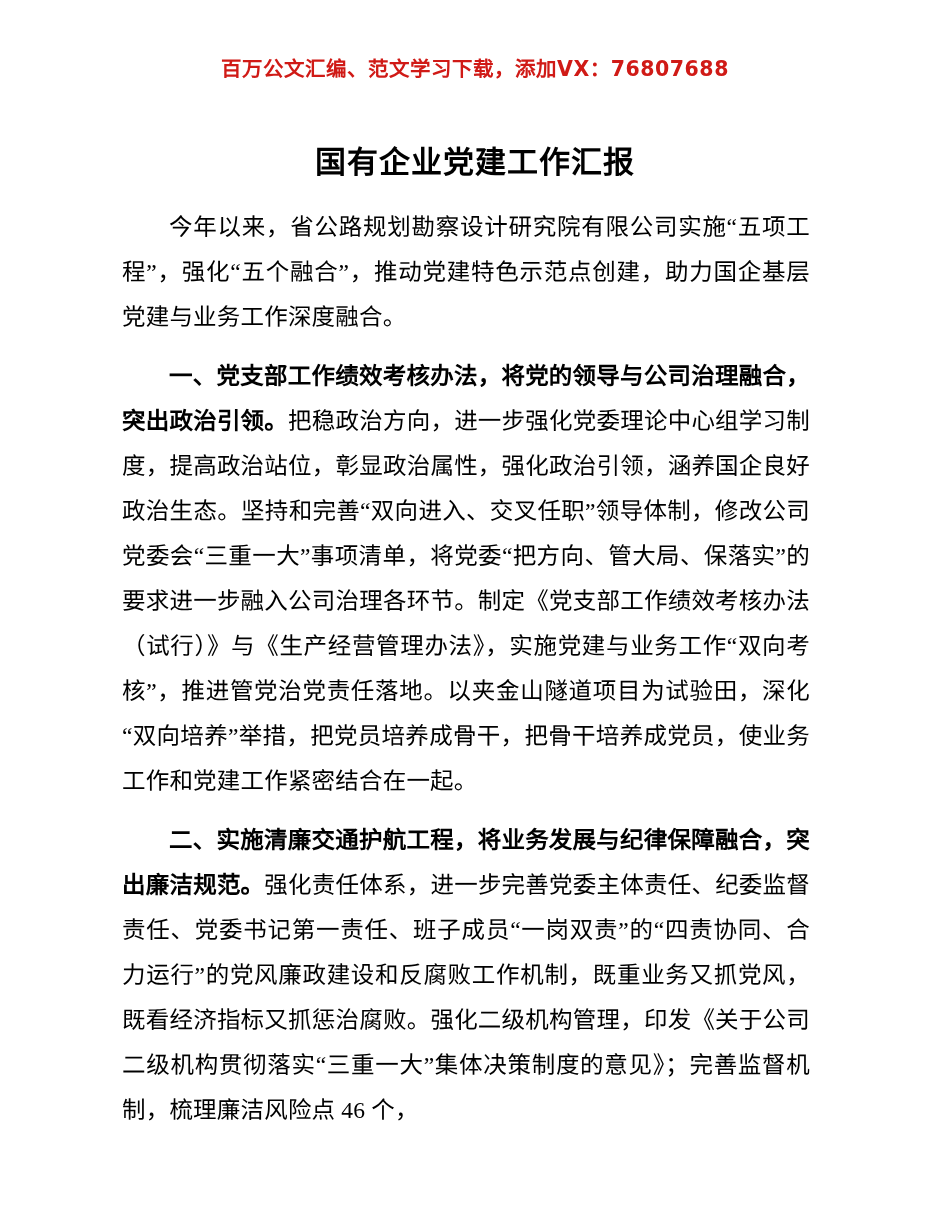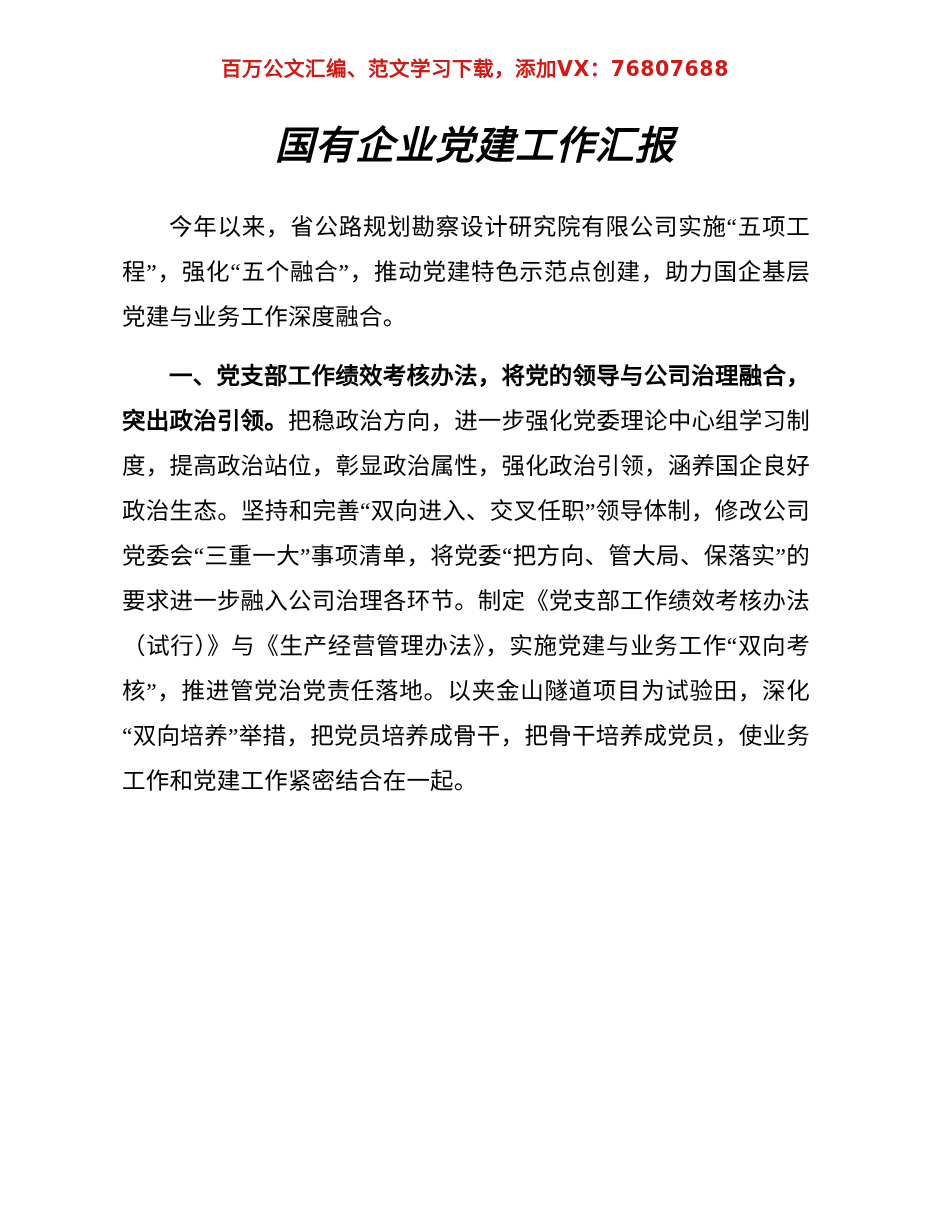--- a/index.html
+++ b/index.html
@@ -30,29 +30,28 @@
     text-align: center;
     color: #d01a16;
     font-family: "DejaVu Sans", "Liberation Sans", sans-serif;
     font-size: 20.5px;
     font-weight: 700;
     letter-spacing: 0.5px;
     white-space: nowrap;
   }
   .doc-title {
     position: absolute;
-    top: 88px;
+    top: 116px;
     left: 0;
     width: 950px;
     text-align: center;
     font-family: "DejaVu Sans", "Liberation Sans", sans-serif;
-    font-size: 39px;
+    font-size: 31px;
     font-weight: 700;
     letter-spacing: 1px;
-    font-style: italic;
   }
   .body-area {
     position: absolute;
     top: 205px;
     left: 122px;
     width: 706px;
   }
   p.para {
     margin: 0 18px 14px 0;
     font-size: 23.5px;
@@ -82,15 +81,18 @@
   <div class="body-area">
 
     <p class="para">
       <span>今年以来，省公路规划勘察设计研究院有限公司实施“五项工程”，强化“五个融合”，推动党建特色示范点创建，助力国企基层党建与业务工作深度融合。</span>
     </p>
 
     <p class="para">
       <span class="bold">一、党支部工作绩效考核办法，将党的领导与公司治理融合，突出政治引领。</span><span>把稳政治方向，进一步强化党委理论中心组学习制度，提高政治站位，彰显政治属性，强化政治引领，涵养国企良好政治生态。坚持和完善“双向进入、交叉任职”领导体制，修改公司党委会“三重一大”事项清单，将党委“把方向、管大局、保落实”的要求进一步融入公司治理各环节。制定《党支部工作绩效考核办法（试行）》与《生产经营管理办法》，实施党建与业务工作“双向考核”，推进管党治党责任落地。以夹金山隧道项目为试验田，深化“双向培养”举措，把党员培养成骨干，把骨干培养成党员，使业务工作和党建工作紧密结合在一起。</span>
     </p>
 
+    <p class="para">
+      <span class="bold">二、实施清廉交通护航工程，将业务发展与纪律保障融合，突出廉洁规范。</span><span>强化责任体系，进一步完善党委主体责任、纪委监督责任、党委书记第一责任、班子成员“一岗双责”的“四责协同、合力运行”的党风廉政建设和反腐败工作机制，既重业务又抓党风，既看经济指标又抓惩治腐败。强化二级机构管理，印发《关于公司二级机构贯彻落实“三重一大”集体决策制度的意见》；完善监督机制，梳理廉洁风险点 46 个，</span>
+    </p>
 
   </div>
 </div>
 
 </body></html>

